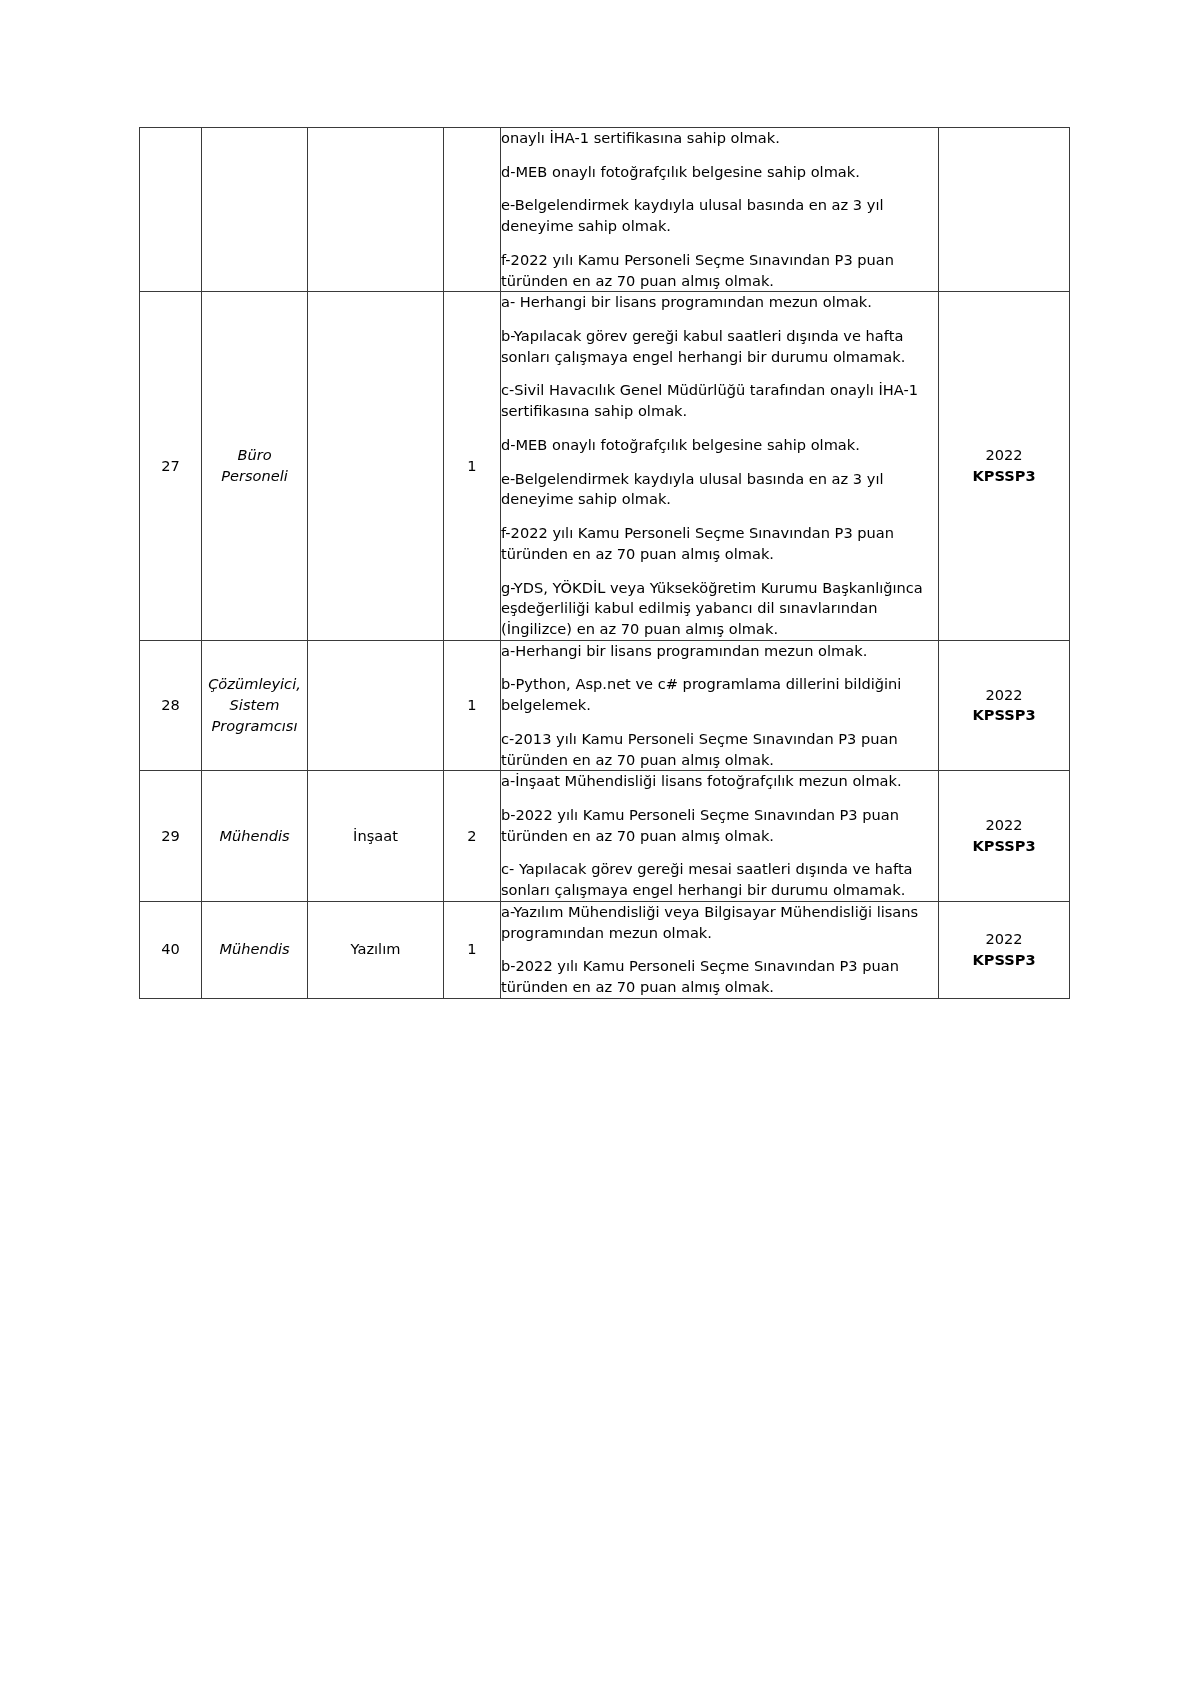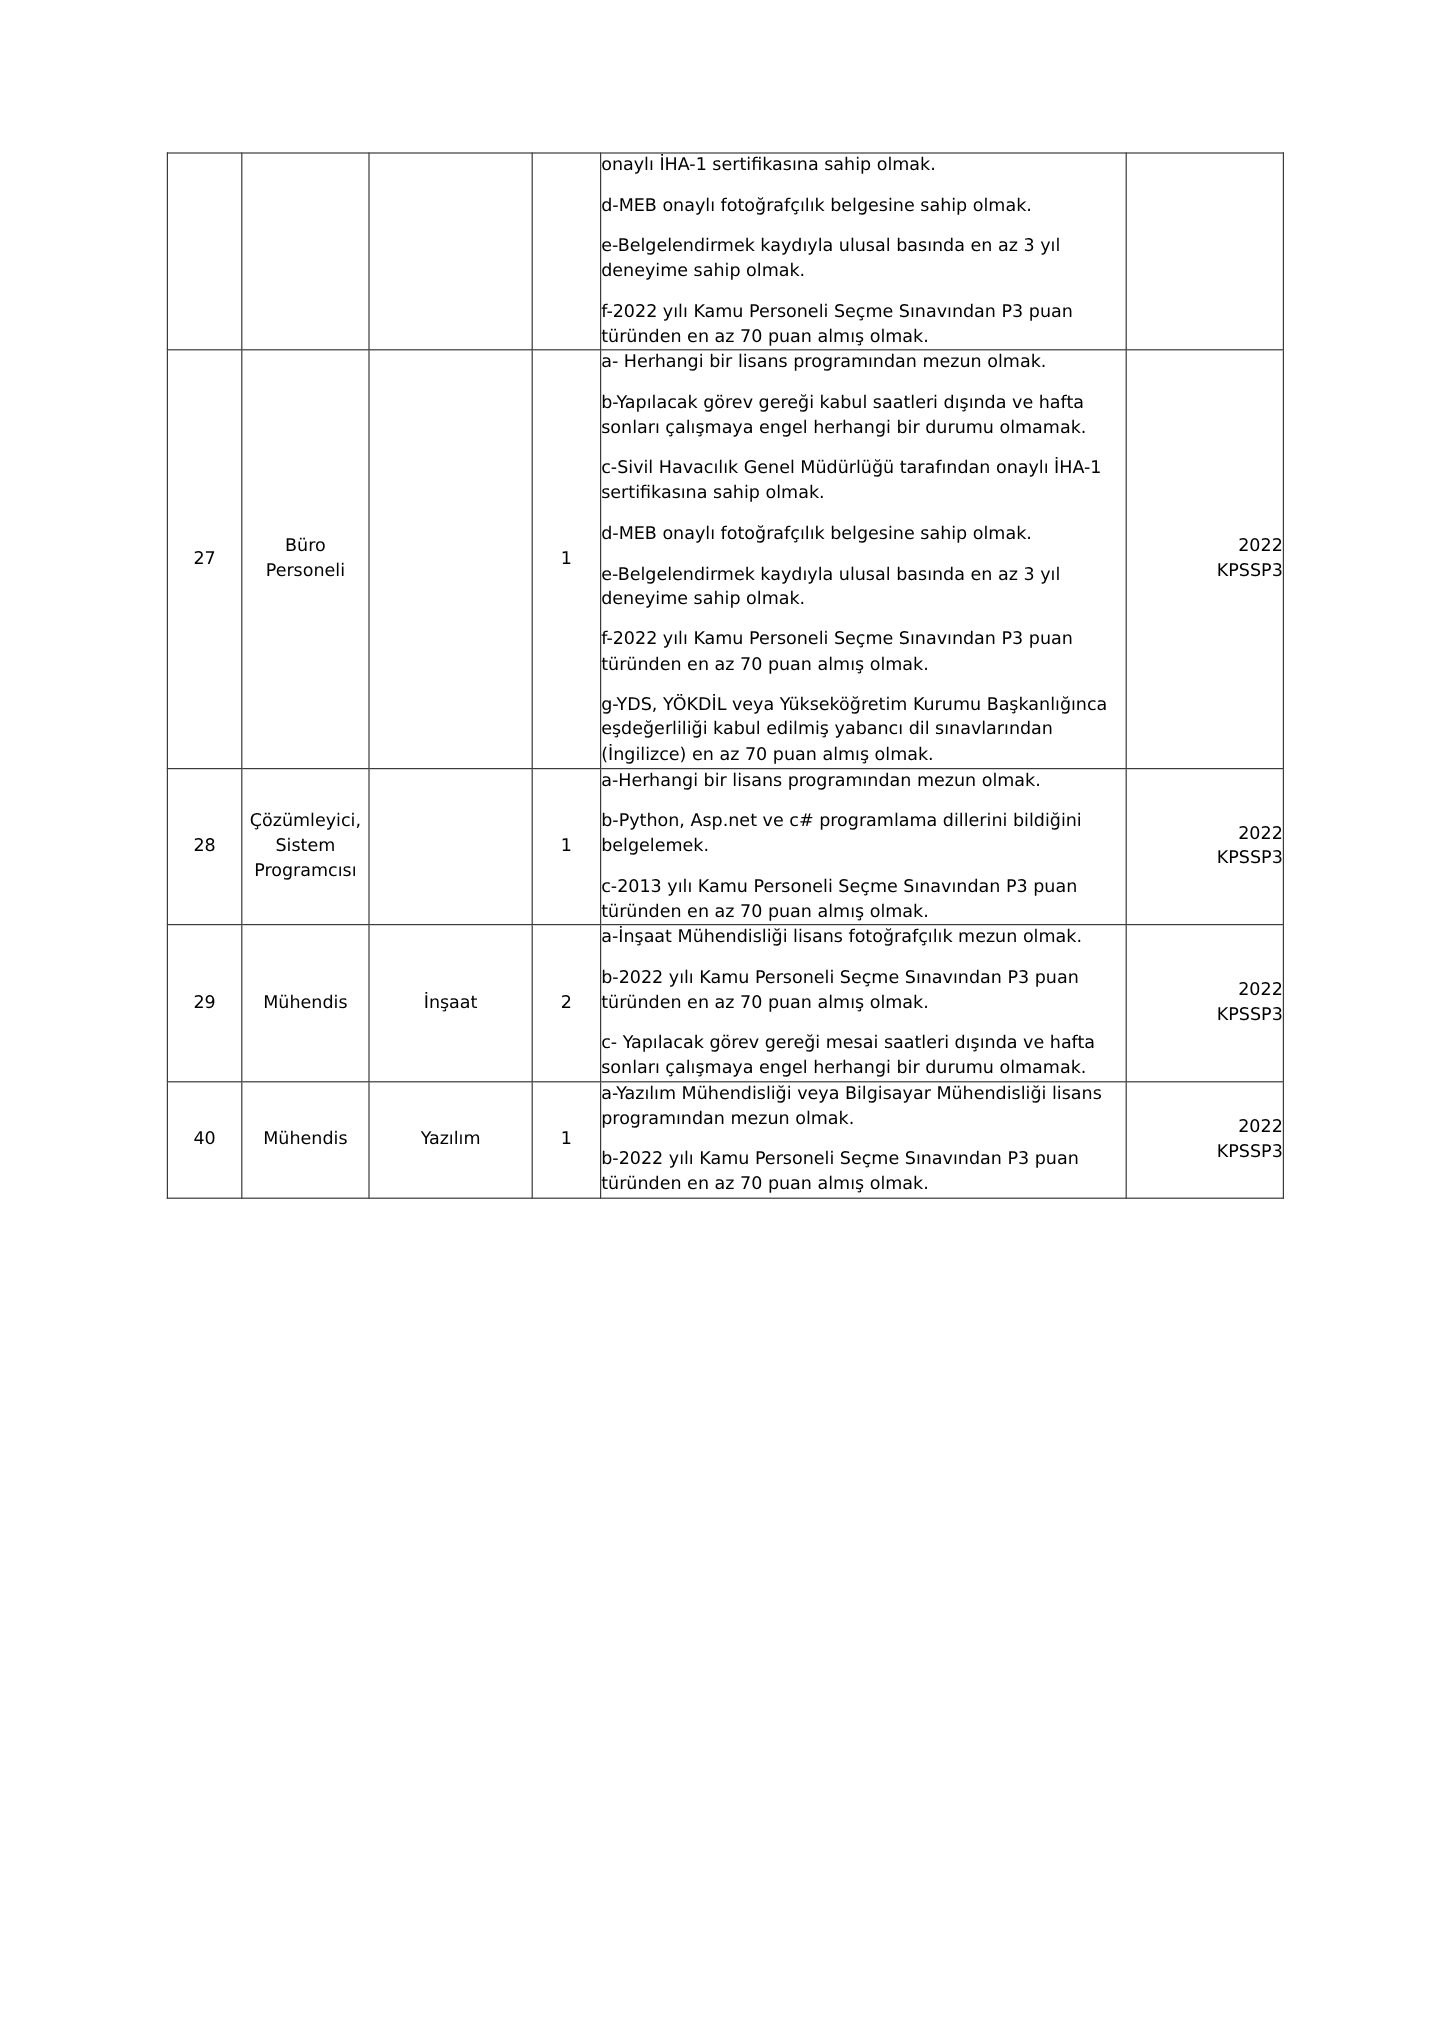--- a/index.html
+++ b/index.html
@@ -49,36 +49,37 @@
 
   .cell-center {
     text-align: center;
     padding: 4px 3px;
   }
   .cell-req {
     text-align: left;
     padding: 2px 6px 2px 8px;
   }
   .cell-score {
-    text-align: right;
+    text-align: center;
     padding: 4px 4px;
   }
   .req-p {
     margin: 0 0 13px 0;
     white-space: pre-line;
   }
   .req-p:last-child {
     margin-bottom: 0;
   }
   .score-line {
     margin: 0;
   }
   .score-line.gap {
+    font-weight: bold;
   }
-  .nowrapcell { white-space: pre-line; }
+  .nowrapcell { white-space: pre-line; font-style: italic; }
 </style>
 </head>
 <body>
 
 <div class="page">
   <div class="table-wrap">
     <table class="doc-table">
       <colgroup>
         <col class="c-no">
         <col class="c-title">

